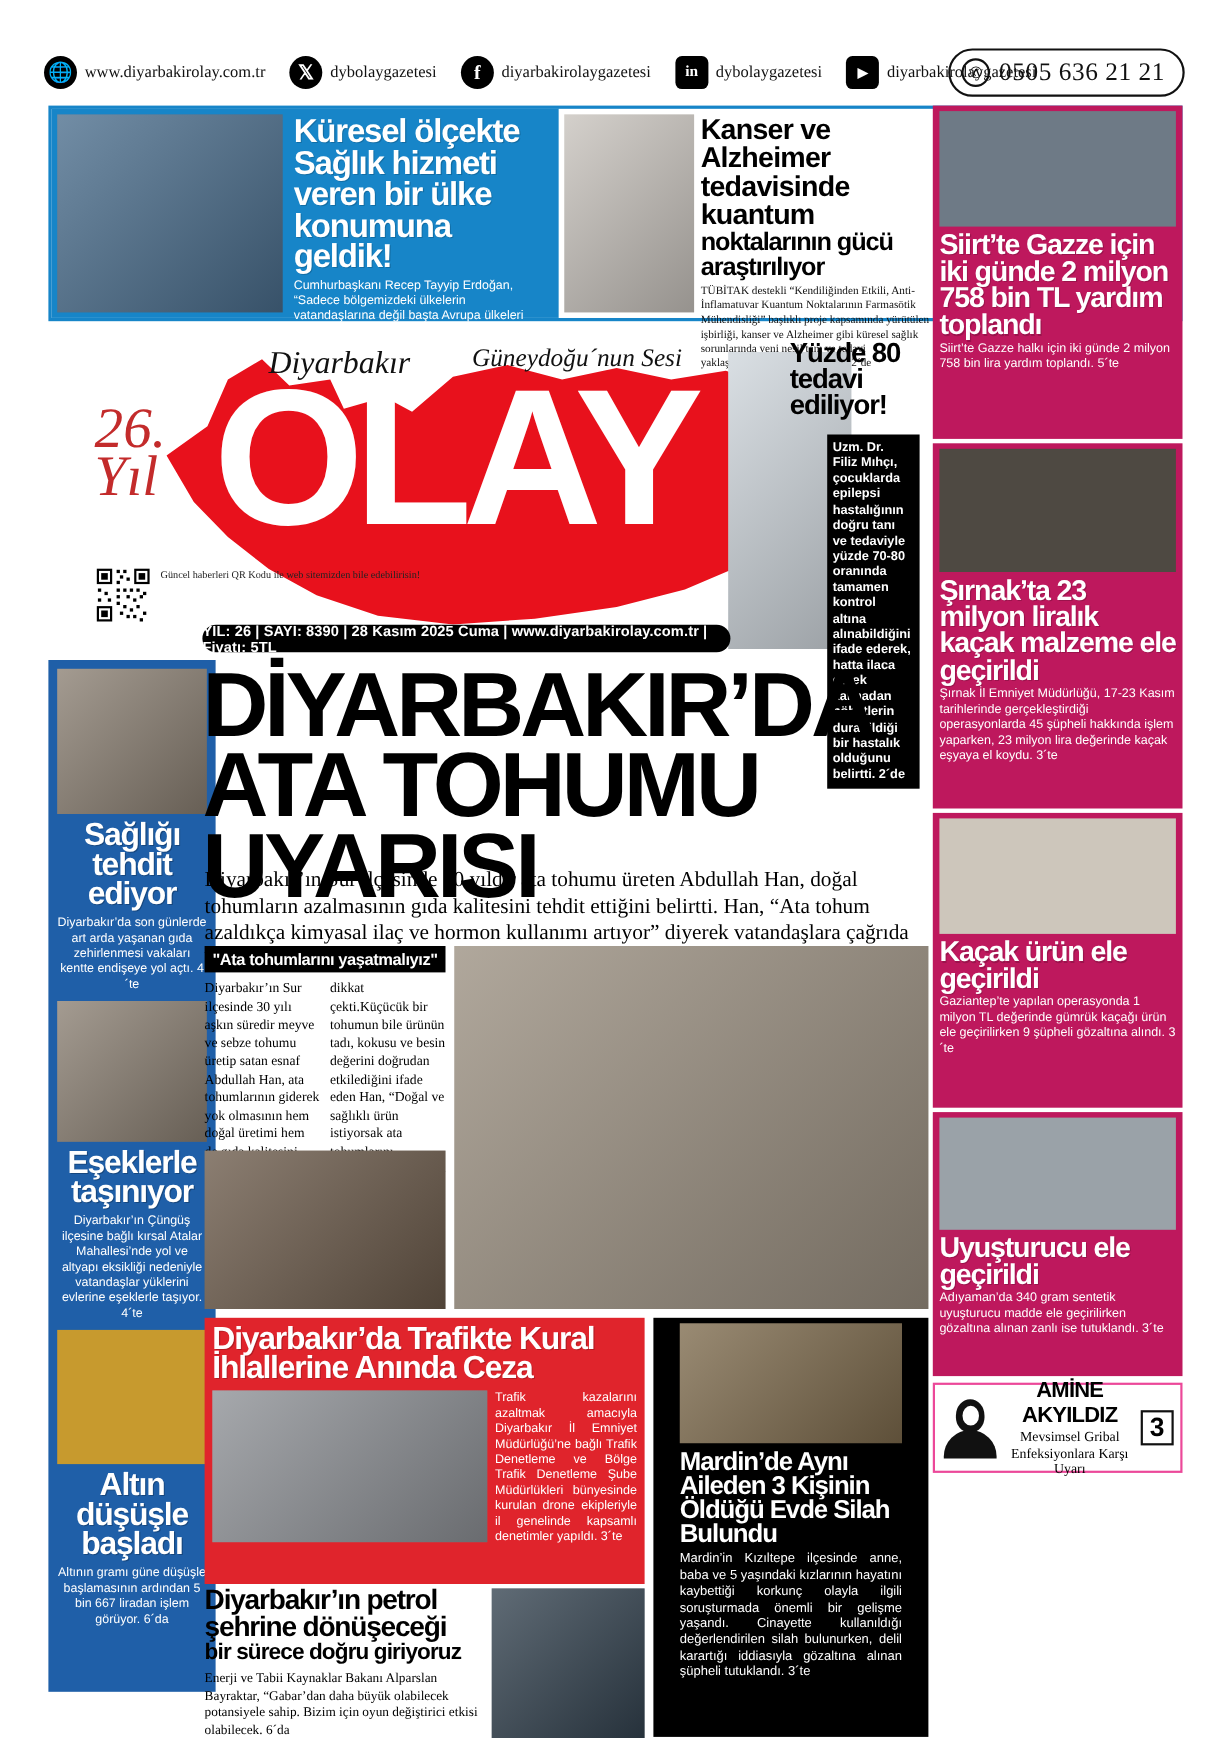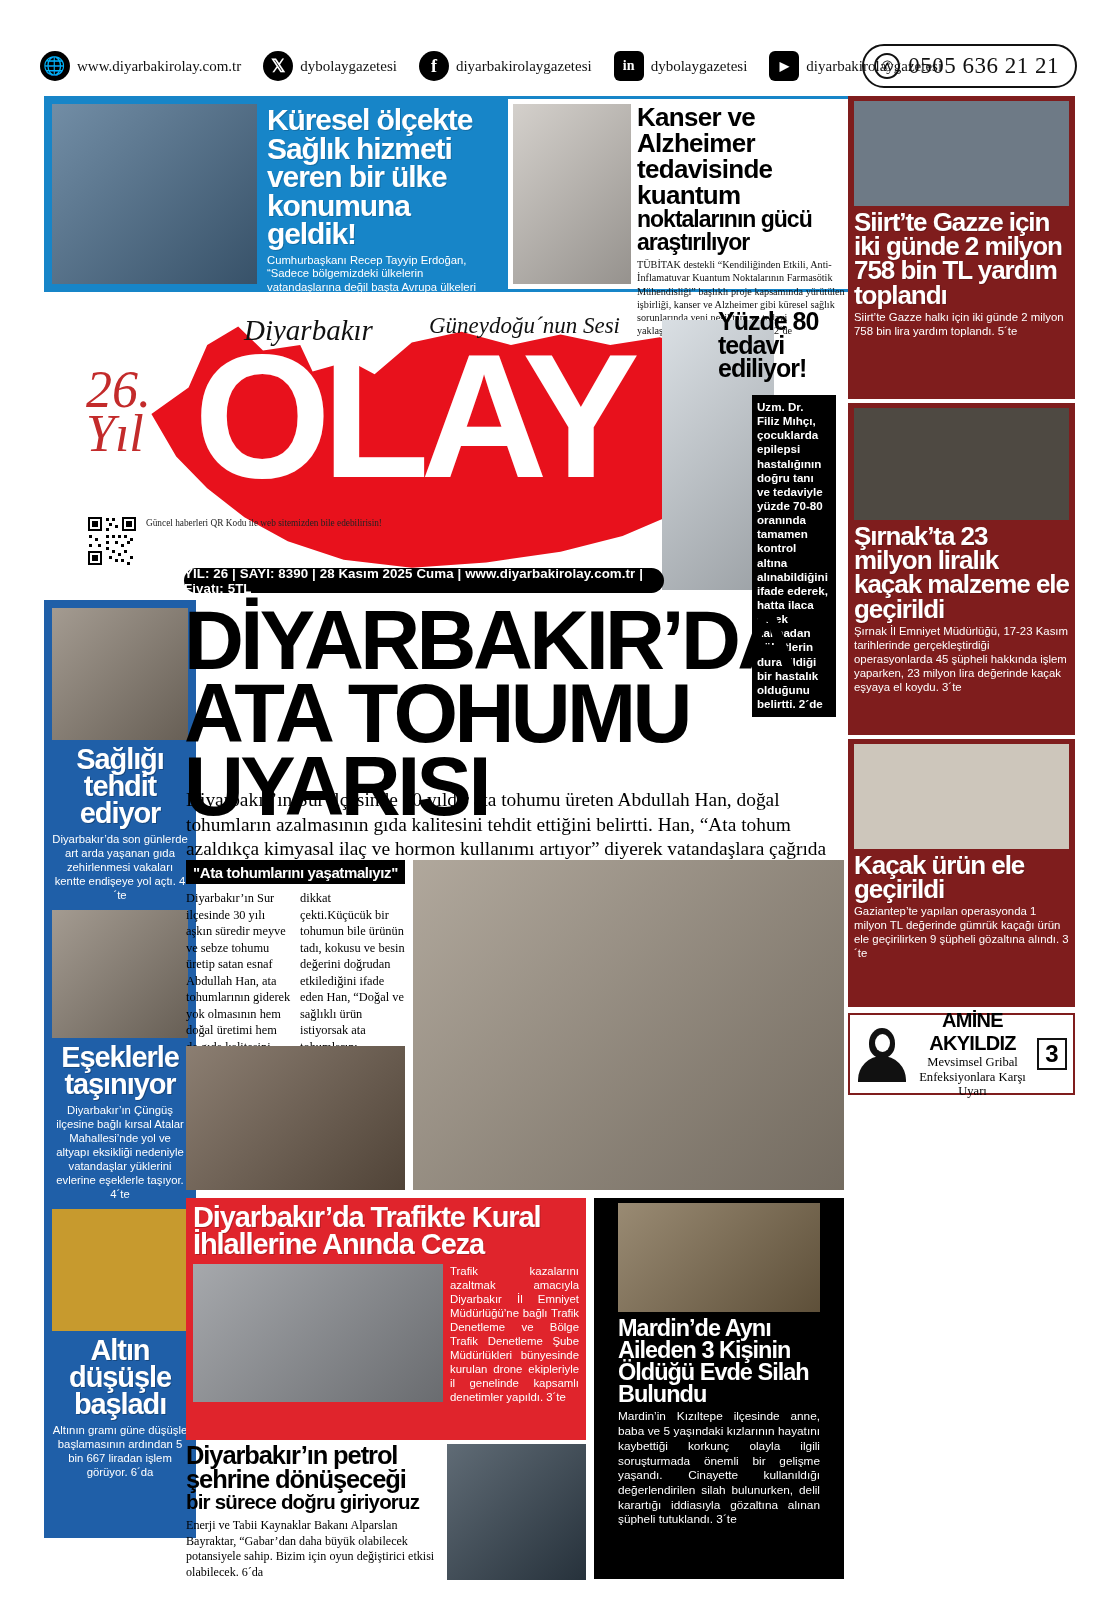--- a/index.html
+++ b/index.html
@@ -195,31 +195,31 @@
   }
   .mardin-img { width: 100%; height: 109px; background: #7d6a4c; }
   .mardin-head {
     color: #fff; font-weight: bold; font-size: 23.5px; line-height: .94;
     letter-spacing: -1px; margin-top: 5px;
   }
   .mardin-body { color: #fff; font-size: 11.8px; line-height: 1.25; margin-top: 4px; text-align: justify; }
 
   
   .rightcol { position: absolute; left: 848px; top: 96px; width: 227px; }
-  .rc-block { background: #7f1d1d; padding: 5px 6px 7px; margin-bottom: 4px; }
+  .rc-block { background: #be185d; padding: 5px 6px 7px; margin-bottom: 4px; }
   .rc-img { width: 100%; background: #b0a89c; }
   .rc-head {
     color: #fff; font-weight: bold; font-size: 26px; line-height: .93;
     letter-spacing: -1.05px; margin: 4px 0 3px;
     text-shadow: 1px 1px 0 rgba(0,0,0,.18);
   }
   .rc-body { color: #fff; font-size: 11.4px; line-height: 1.23; }
 
   .columnist {
-    border: 2px solid #7f1d1d; height: 82px; display: flex; align-items: center;
+    border: 2px solid #ec4899; height: 82px; display: flex; align-items: center;
     padding: 4px 6px; gap: 8px; background: #fff; margin-top: 6px;
   }
   .col-avatar { width: 52px; height: 56px; position: relative; flex-shrink: 0; }
   .col-av-head { position: absolute; left: 13px; top: 2px; width: 26px; height: 30px; background: #111; border-radius: 50% 50% 45% 45%; }
   .col-av-face { position: absolute; left: 19px; top: 8px; width: 15px; height: 18px; background: #fff; border-radius: 50%; }
   .col-av-body { position: absolute; left: 2px; top: 30px; width: 48px; height: 26px; background: #111; border-radius: 24px 24px 0 0; }
   .col-mid { flex: 1; text-align: center; }
   .col-name { font-weight: bold; font-size: 20px; letter-spacing: -.7px; color: #000; }
   .col-sub { font-family: "Liberation Serif", serif; font-size: 12.6px; line-height: 1.18; color: #000; }
   .col-page {
@@ -407,20 +407,25 @@
   <div class="rc-block" style="height:332px">
     <div class="rc-img ph" style="height:112px;background:#4e4942"></div>
     <div class="rc-head">Şırnak’ta 23 milyon liralık kaçak malzeme ele geçirildi</div>
     <div class="rc-body">Şırnak İl Emniyet Müdürlüğü, 17-23 Kasım tarihlerinde gerçekleştirdiği operasyonlarda 45 şüpheli hakkında işlem yaparken, 23 milyon lira değerinde kaçak eşyaya el koydu. 3´te</div>
   </div>
   <div class="rc-block" style="height:268px">
     <div class="rc-img ph" style="height:105px;background:#cdc6bb"></div>
     <div class="rc-head">Kaçak ürün ele geçirildi</div>
     <div class="rc-body">Gaziantep’te yapılan operasyonda 1 milyon TL değerinde gümrük kaçağı ürün ele geçirilirken 9 şüpheli gözaltına alındı. 3´te</div>
   </div>
+  <div class="rc-block" style="height:240px">
+    <div class="rc-img ph" style="height:102px;background:#9aa2a8"></div>
+    <div class="rc-head">Uyuşturucu ele geçirildi</div>
+    <div class="rc-body">Adıyaman’da 340 gram sentetik uyuşturucu madde ele geçirilirken gözaltına alınan zanlı ise tutuklandı. 3´te</div>
+  </div>
 
   <div class="columnist">
     <div class="col-avatar">
       <div class="col-av-head"></div>
         <div class="col-av-face"></div>
         <div class="col-av-body"></div>
     </div>
     <div class="col-mid">
       <div class="col-name">AMİNE AKYILDIZ</div>
       <div class="col-sub">Mevsimsel Gribal Enfeksiyonlara Karşı Uyarı</div>

